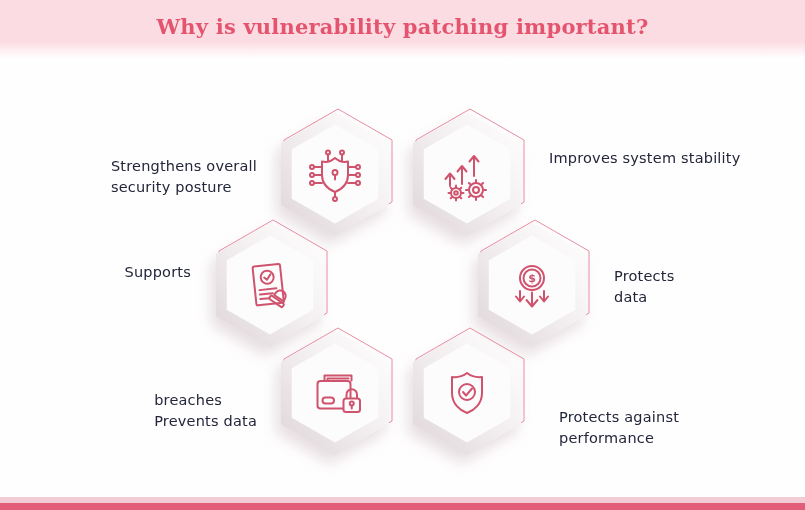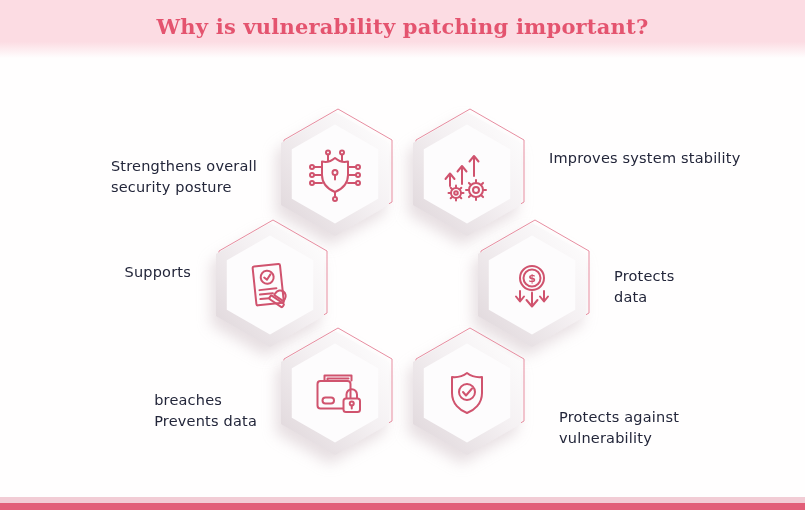--- a/index.html
+++ b/index.html
@@ -78,21 +78,21 @@
     <div class="hex-label l4">
       <div>Protects</div>
       <div>data</div>
     </div>
     <div class="hex-label align-r l5">
       <div>breaches</div>
       <div>Prevents data</div>
     </div>
     <div class="hex-label l6">
       <div>Protects against</div>
-      <div>vulnerability</div>
+      <div>performance</div>
     </div>
 
     <div class="hex-tile t1">
       <svg width="124" height="134" viewBox="0 0 124 134">
         <polygon points="64,3 118,34 118,96 64,127 10,96 10,34" fill="none" stroke="#e78da0" stroke-width="1"></polygon>
         <polygon points="61,6 115,37 115,99 61,130 7,99 7,37" fill="url(#hexgrad)"></polygon>
         <polygon points="61,18.4 104.2,43.2 104.2,92.8 61,117.6 17.8,92.8 17.8,43.2" fill="#fdfcfd"></polygon>
         <g transform="translate(29,36)" class="icon-stroke">
           <path d="M32 16 C36 19.5 41 20.5 45 19.5 L45 33 C45 42 38 47.5 32 50 C26 47.5 19 42 19 33 L19 19.5 C23 20.5 28 19.5 32 16 Z"></path>
           <circle cx="32" cy="30.5" r="2.5"></circle>

